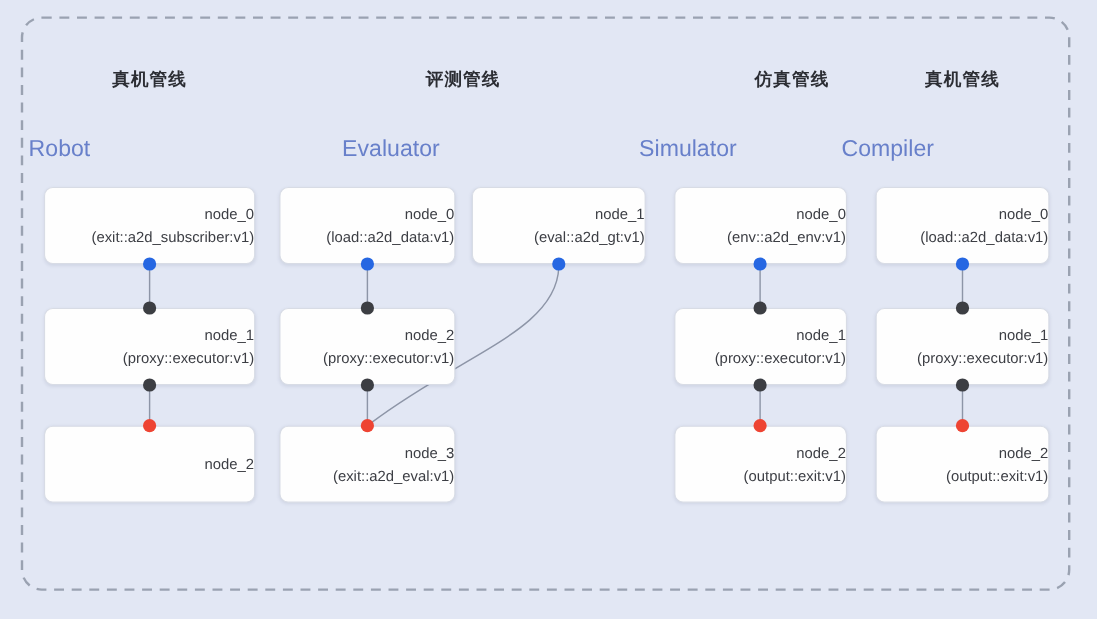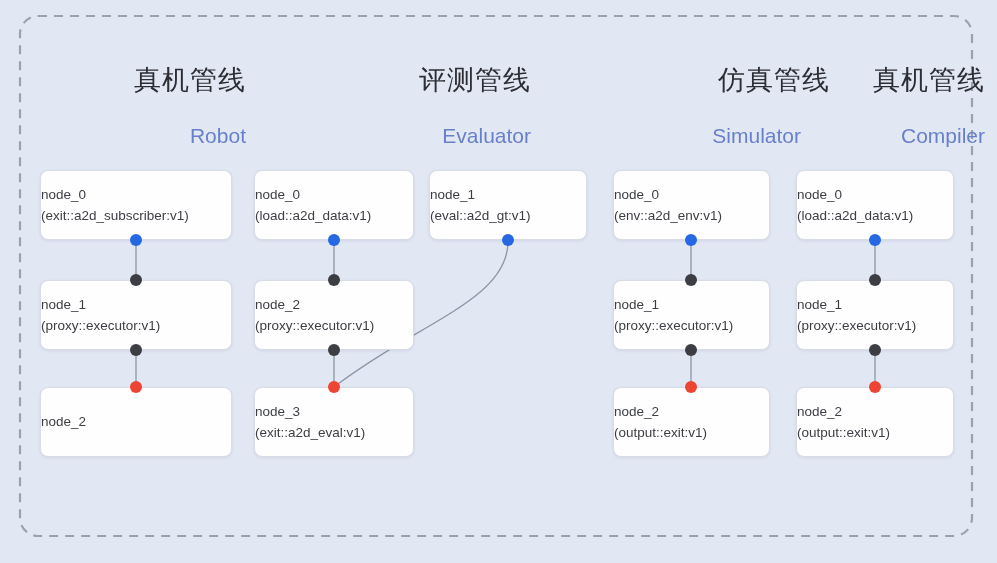--- a/index.html
+++ b/index.html
@@ -23,35 +23,35 @@
     position:relative;
   }
   .layer{position:absolute;left:0;top:0;width:997px;height:563px;}
   svg.layer{pointer-events:none;}
   .frame-rect{fill:none;stroke:var(--frame-border);stroke-width:2.2;stroke-dasharray:9 7;}
   .edges path{fill:none;stroke:var(--edge);stroke-width:1.3;}
   .dot-source{fill:var(--port-source);}
   .dot-proxy{fill:var(--port-proxy);}
   .dot-sink{fill:var(--port-sink);}
   .title-zh{
-    position:absolute;width:220px;text-align:right;
-    font-size:27px;font-weight:400;color:var(--title-zh);
+    position:absolute;width:220px;text-align:center;
+    font-size:16px;font-weight:700;color:var(--title-zh);
     letter-spacing:1px;
   }
   .title-en{
-    position:absolute;width:220px;text-align:right;
+    position:absolute;width:220px;text-align:left;
     font-size:21px;font-weight:400;color:var(--title-en);
   }
   .node{
     position:absolute;height:70px;
     background:var(--node-bg);
     border:1px solid var(--node-border);
     border-radius:8px;
     box-shadow:0 1px 3px rgba(60,70,110,0.10);
-    display:flex;flex-direction:column;justify-content:center;align-items:flex-start;
+    display:flex;flex-direction:column;justify-content:center;align-items:flex-end;
     row-gap:3px;
   }
   .node .nl{font-size:13.5px;color:var(--node-text);line-height:18px;}
   .node .nt{font-size:13.5px;color:var(--node-text);line-height:18px;}
 </style>
 </head>
 <body>
 
 <svg class="layer edges" viewBox="0 0 997 563">
   <rect class="frame-rect" x="20" y="16" width="952" height="520" rx="18"></rect>

